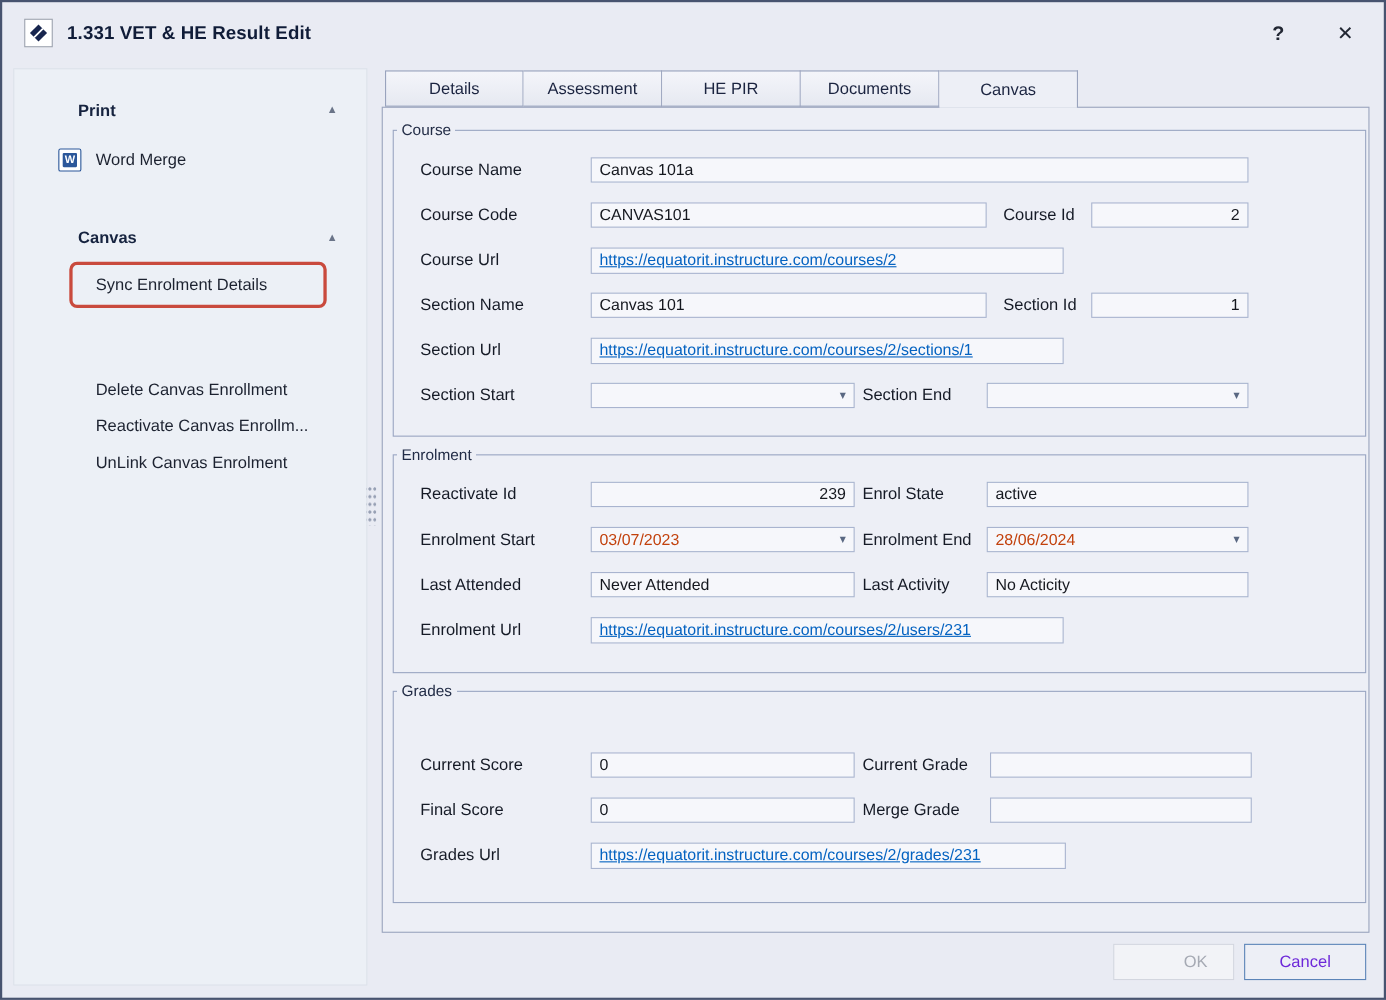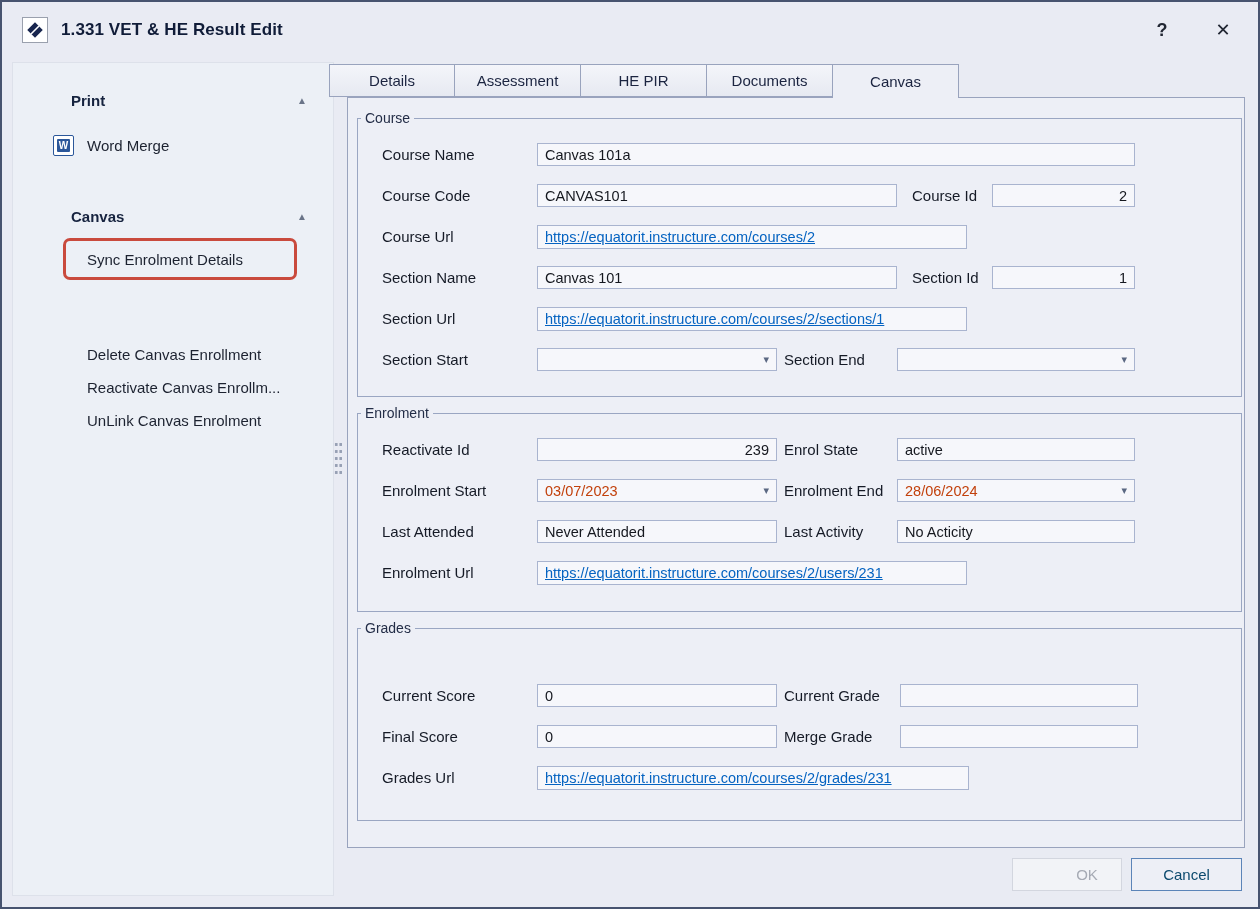--- a/index.html
+++ b/index.html
@@ -70,21 +70,21 @@
 
   
   .splitter {
     position:absolute; left:331px; top:438px; width:9px; height:38px;
     cursor:col-resize;
     background-image:radial-gradient(#97a0b4 1.1px, transparent 1.25px);
     background-size:4.5px 7px; background-position:1px 1px;
   }
 
   
-  .tabstrip { position:absolute; left:327px; top:62px; height:34px; display:flex; z-index:3; }
+  .tabstrip { position:absolute; left:348px; top:62px; height:34px; display:flex; z-index:3; }
   .tab {
     width:126px; height:33px; border:1px solid #99a3bd; border-left:none;
     background:linear-gradient(#f4f5fa, #e6e9f1);
     display:flex; align-items:center; justify-content:center;
     font-size:15px; color:#1b2440; cursor:pointer;
   }
   .tab:first-child { border-left:1px solid #99a3bd; }
   .tab.active {
     background:#edeff6; border-bottom:none; height:34px;
   }
@@ -145,21 +145,21 @@
     position:absolute; top:856px; width:110px; height:33px;
     display:flex; align-items:center; justify-content:center;
     font-size:15px; cursor:pointer;
   }
   .btn-ok {
     left:1010px; background:#f2f3f7; border:1px solid #d3d6df; color:#a6aab4;
     cursor:default;
     padding-left:40px;
   }
   .btn-cancel {
-    left:1129px; width:111px; background:#edeff6; border:1px solid #5b84b8; color:#0c4a6e;
+    left:1129px; width:111px; background:#edeff6; border:1px solid #5b84b8; color:#6d28d9;
   }
 </style>
 </head>
 <body>
 
 <div class="dialog">
 
   <div class="titlebar">
     <span class="app-icon">
       <svg width="22" height="22" viewBox="0 0 22 22">

